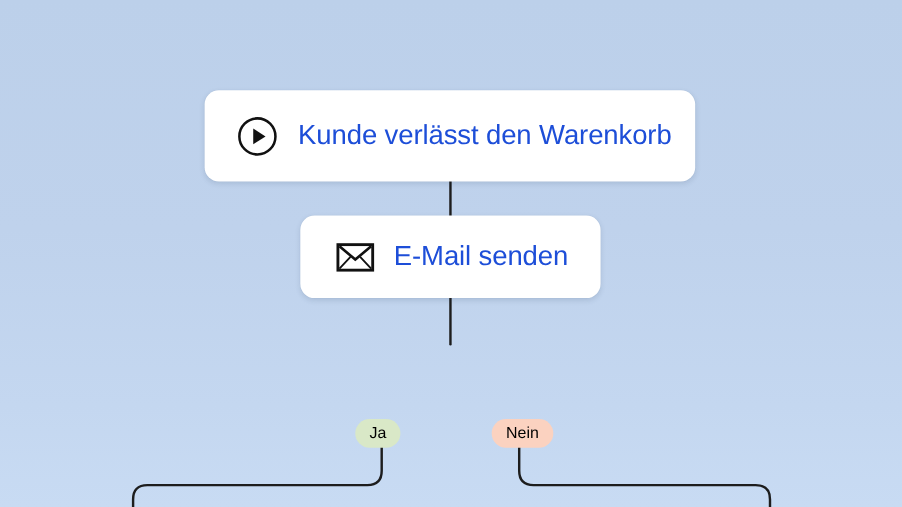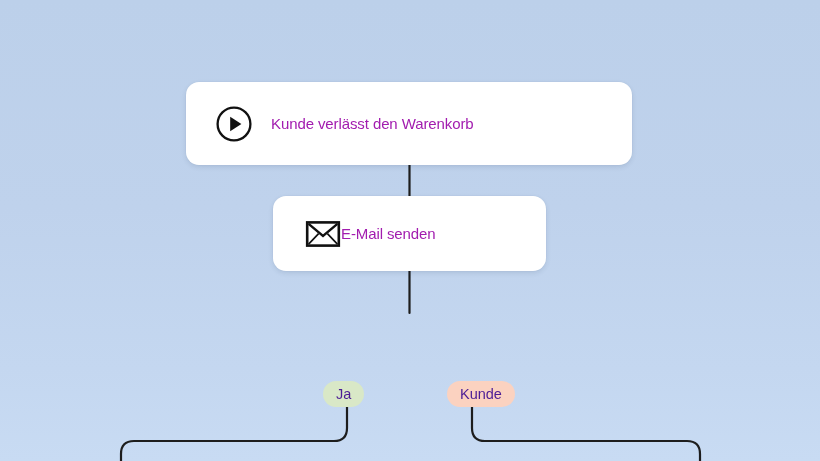--- a/index.html
+++ b/index.html
@@ -36,22 +36,22 @@
     align-items: center;
     box-sizing: border-box;
   }
   .node-icon {
     display: flex;
     align-items: center;
     justify-content: center;
     flex: 0 0 auto;
   }
   .node-label {
-    color: #a21caf;
-    font-size: 15px;
+    color: #1d4ed8;
+    font-size: 25px;
     letter-spacing: -0.1px;
     white-space: nowrap;
   }
   
   #node-trigger {
     left: 186px;
     top: 82px;
     width: 446px;
     height: 83px;
     padding-left: 29px;
@@ -60,41 +60,41 @@
   #node-trigger .node-label { margin-left: 18px; }
   
   #node-email {
     left: 273px;
     top: 196px;
     width: 273px;
     height: 75px;
     padding-left: 32px;
   }
   #node-email .node-icon { width: 36px; height: 30px; }
-  #node-email .node-label { }
+  #node-email .node-label { margin-left: 17px; }
   
   #node-condition {
     left: 273px;
     top: 313px;
     width: 273px;
     height: 77px;
     padding-left: 30px;
   }
   #node-condition .node-icon { width: 36px; height: 34px; }
   #node-condition .node-label { margin-left: 17px; }
 
   .branch-badge {
     position: absolute;
     height: 26px;
     border-radius: 13px;
     display: flex;
     align-items: center;
     justify-content: center;
     font-size: 14.5px;
-    color: #4c1d95;
+    color: #000000;
     padding: 0 13px;
     box-sizing: border-box;
     z-index: 4;
     white-space: nowrap;
   }
   #badge-yes {
     left: 323px;
     top: 381px;
     background: #d9e8c7;
   }
@@ -139,16 +139,16 @@
       </svg>
     </span>
     <span class="node-label">E-Mail senden</span>
   </div>
 
 
   <div class="branch-badge" id="badge-yes">
     <span>Ja</span>
   </div>
   <div class="branch-badge" id="badge-no">
-    <span>Kunde</span>
+    <span>Nein</span>
   </div>
 
 </div>
 
 </body></html>

